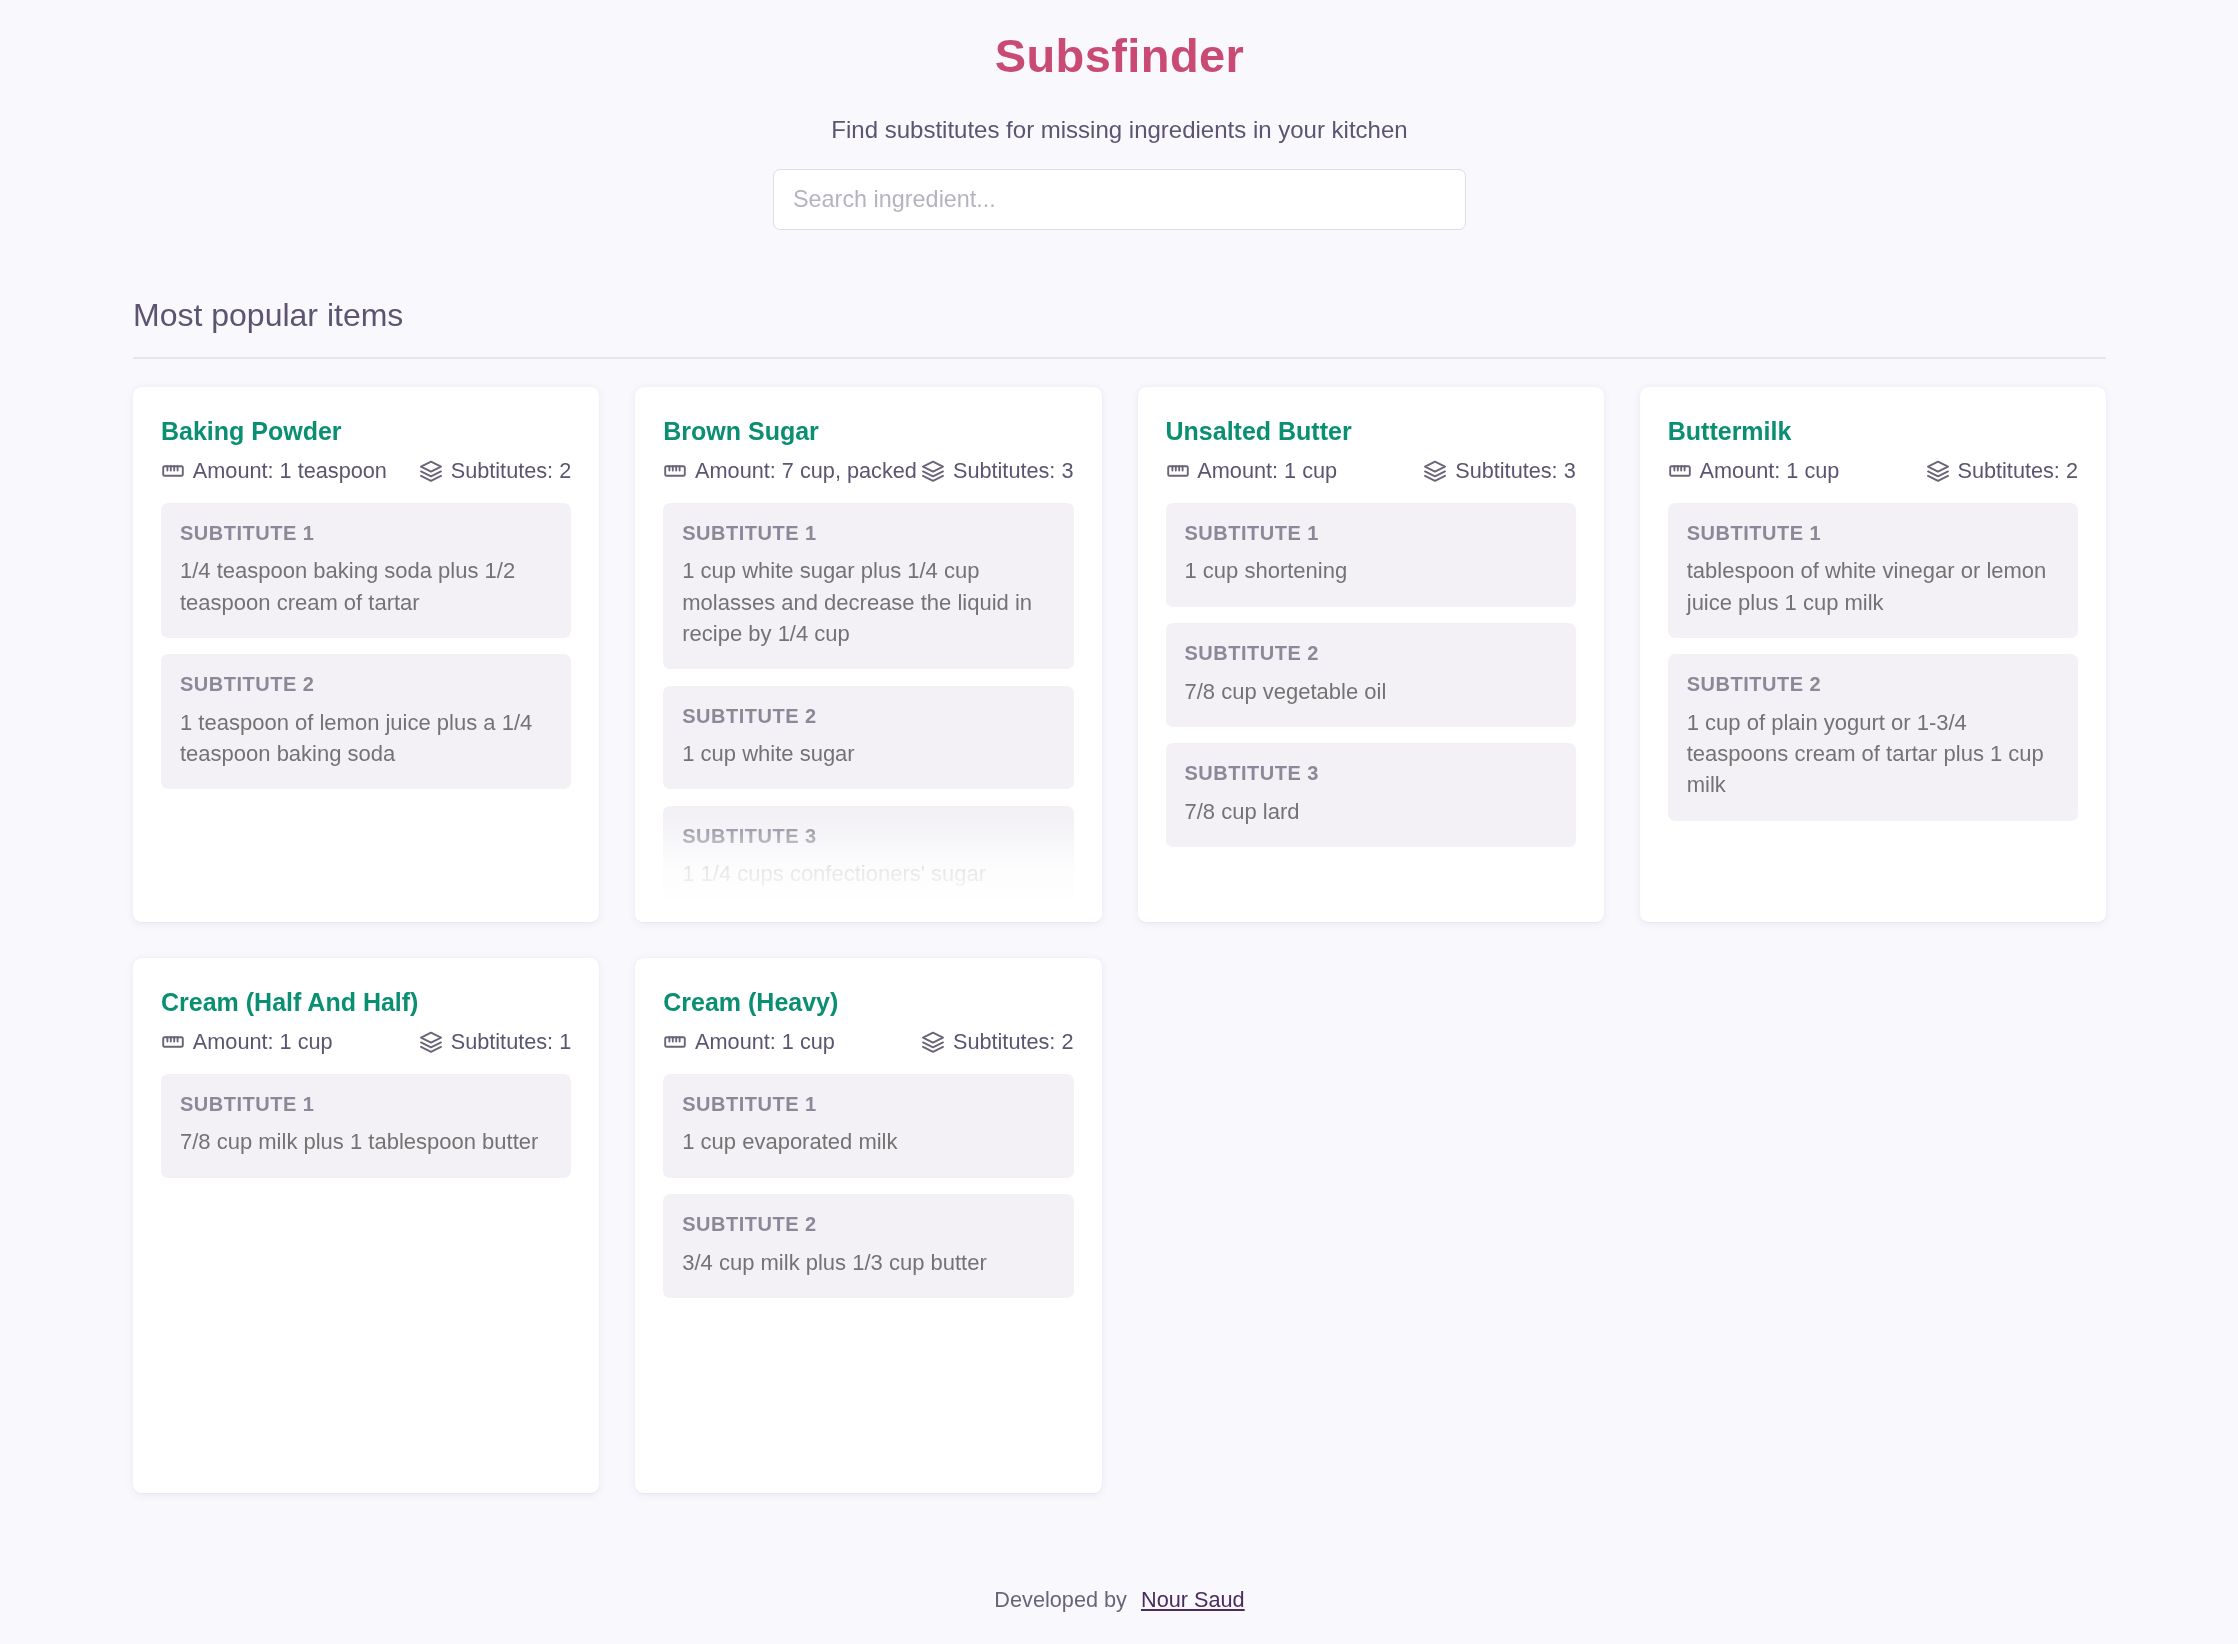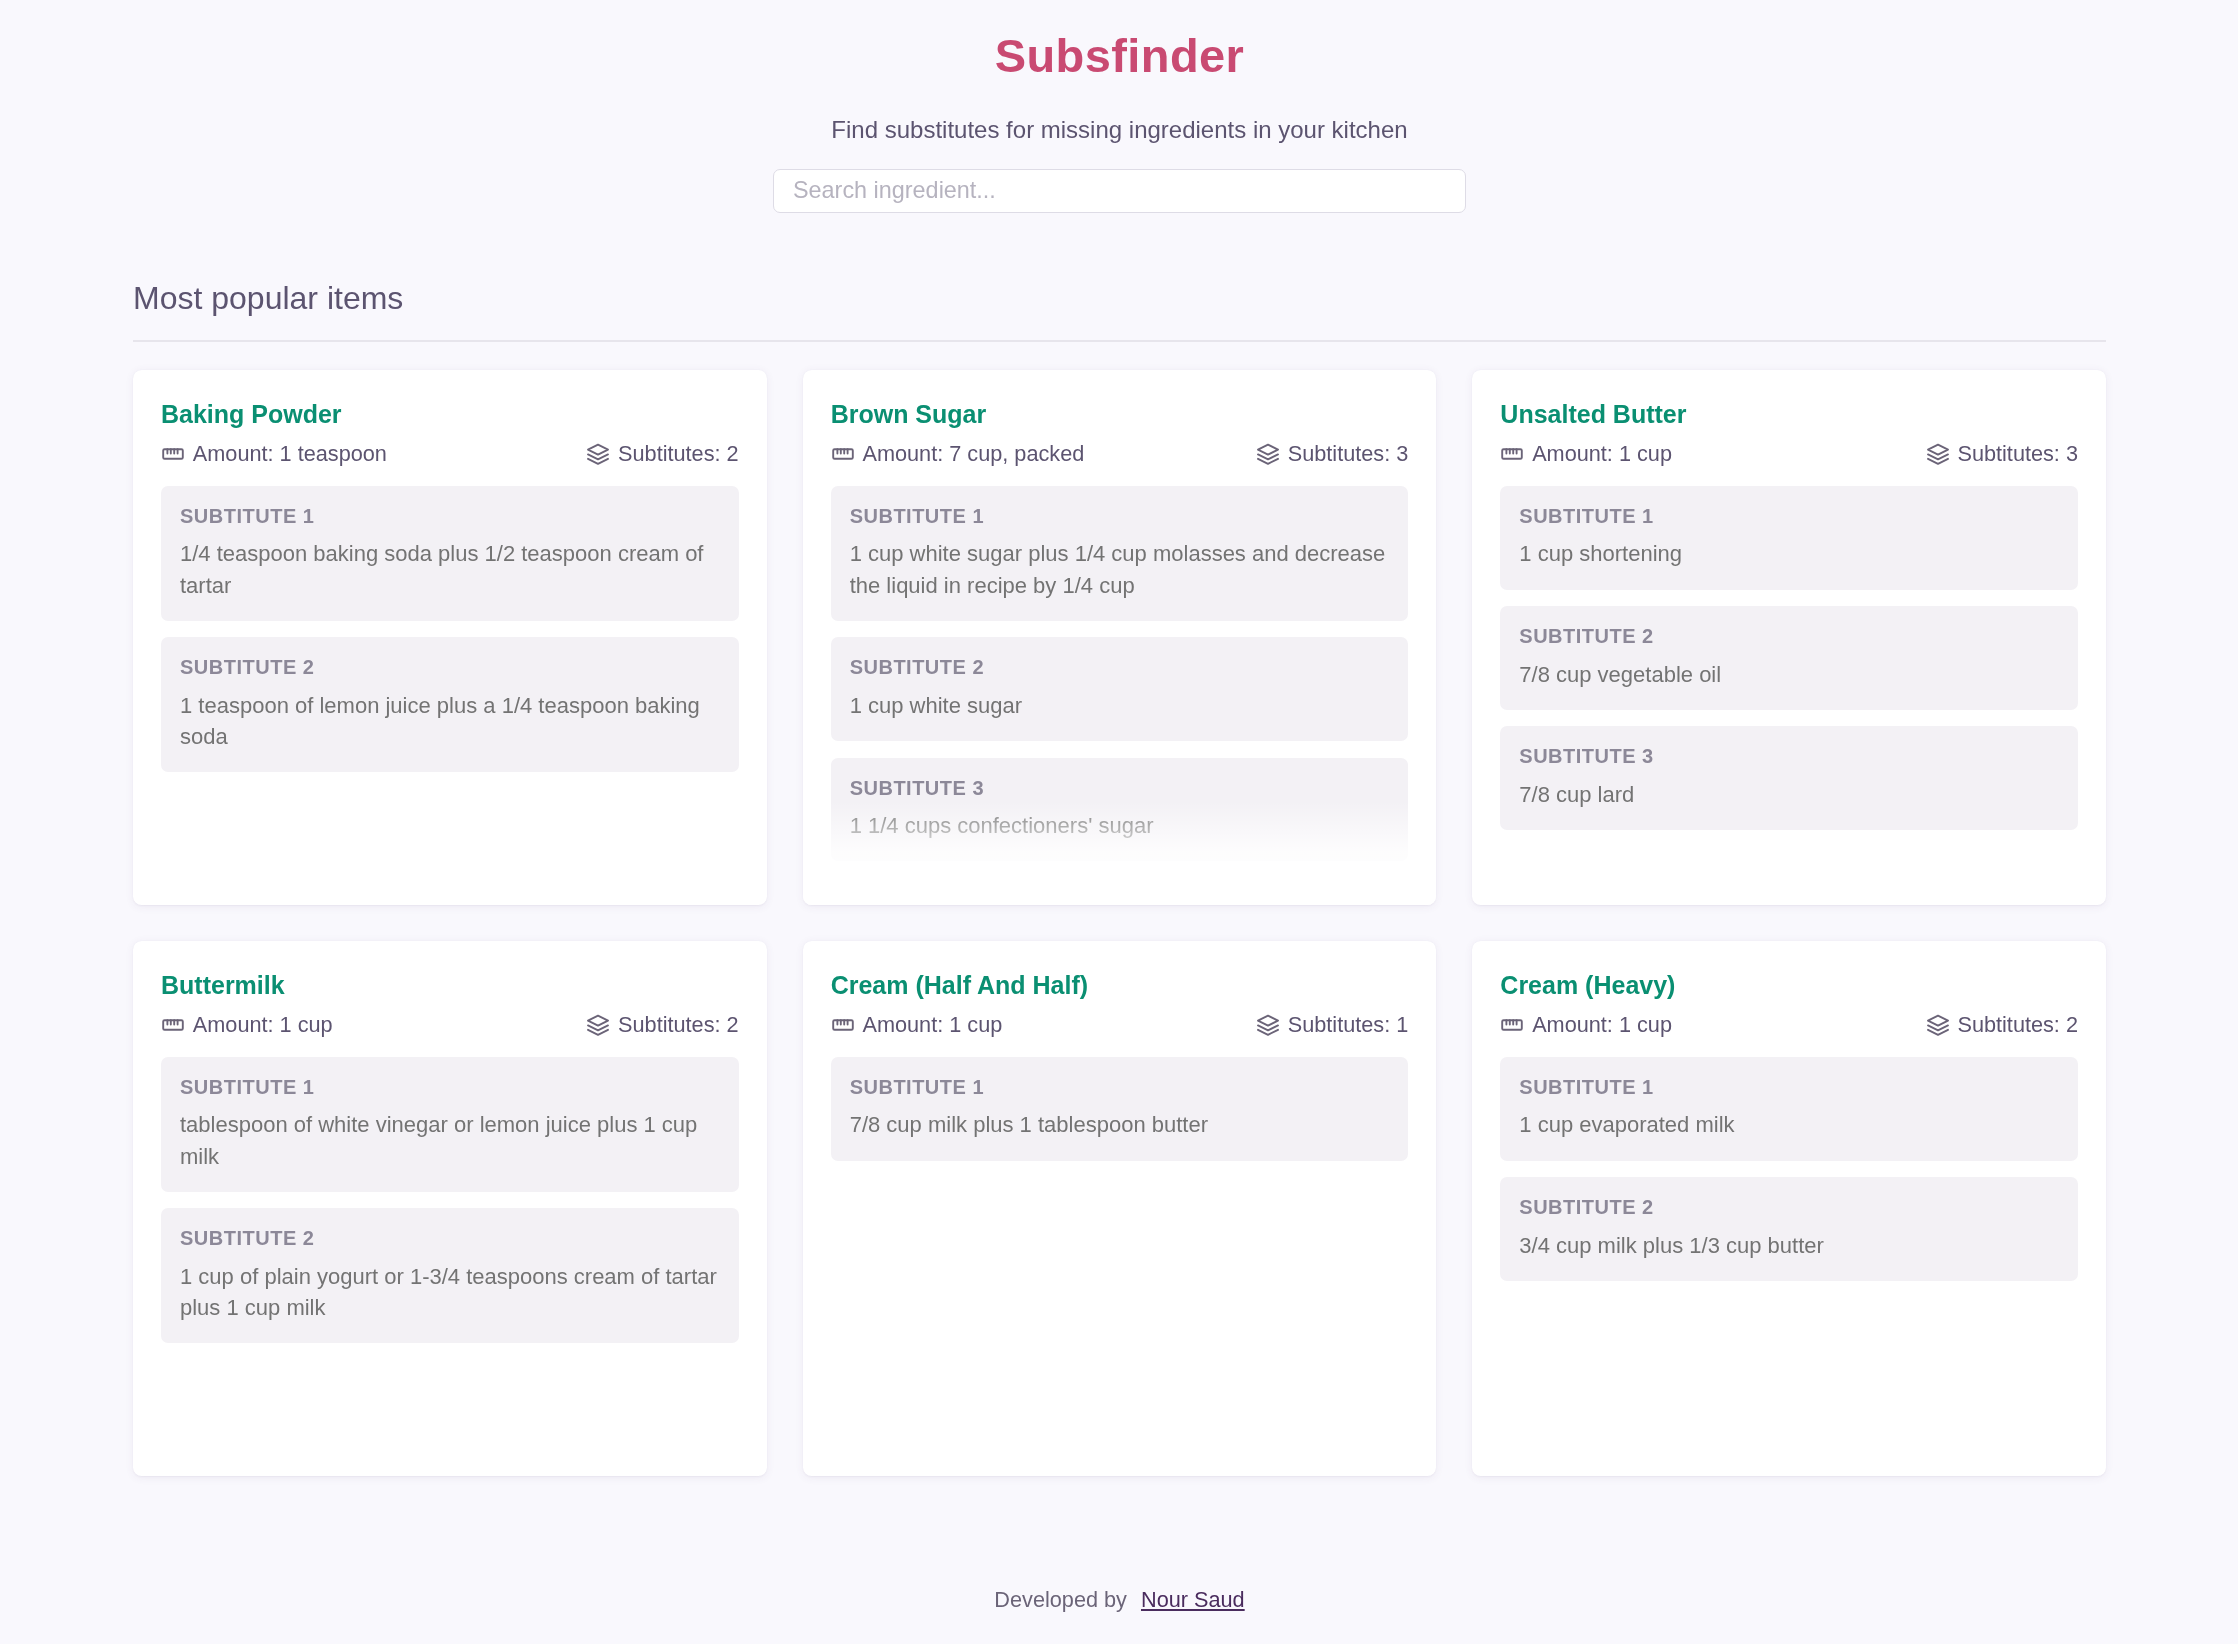--- a/index.html
+++ b/index.html
@@ -49,21 +49,21 @@
 
   
   .search-wrap {
     margin-top: 24px;
     display: flex;
     justify-content: center;
   }
 
   .search-input {
     width: 693px;
-    height: 44px;
+    height: 61px;
     background: #ffffff;
     border: 1.3px solid #dedce6;
     border-radius: 7px;
     padding: 0 19px;
     font-family: "Liberation Sans", sans-serif;
     font-size: 23.4px;
     color: #3b3050;
     outline: none;
   }
   .search-input::placeholder { color: #b6b3bf; }
@@ -85,21 +85,21 @@
     margin-top: 22.5px;
     height: 1.7px;
     background: #e7e5ec;
     width: 100%;
   }
 
   
   .card-grid {
     margin-top: 28px;
     display: grid;
-    grid-template-columns: repeat(3, 1fr);
+    grid-template-columns: repeat(4, 1fr);
     column-gap: 68px;
     row-gap: 68px;
     gap: 36px;
   }
 
   .ingredient-card {
     background: #ffffff;
     border-radius: 8.7px;
     box-shadow: 0 1.7px 8.7px rgba(80, 60, 120, 0.07),
                 0 0.9px 1.7px rgba(80, 60, 120, 0.05);

